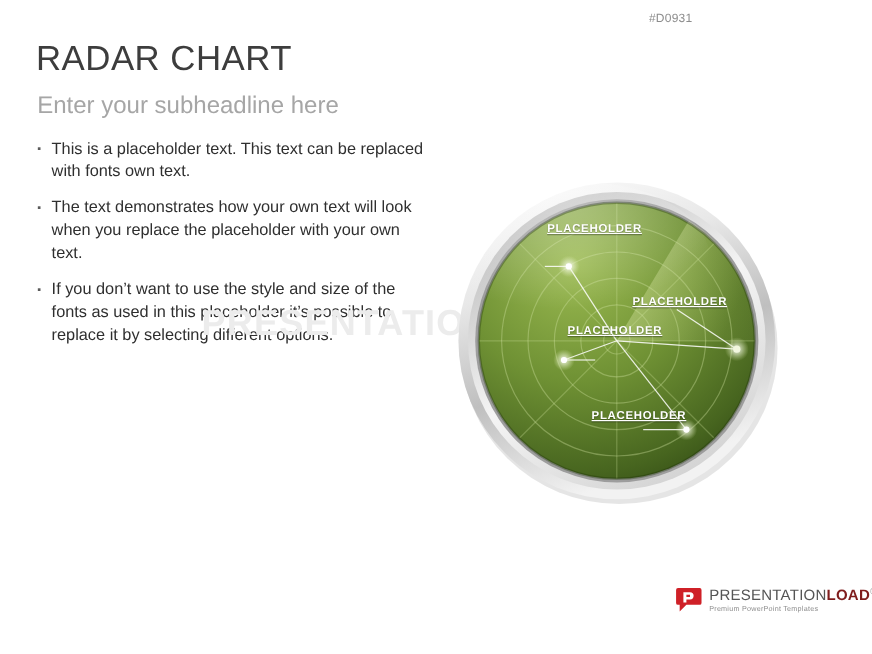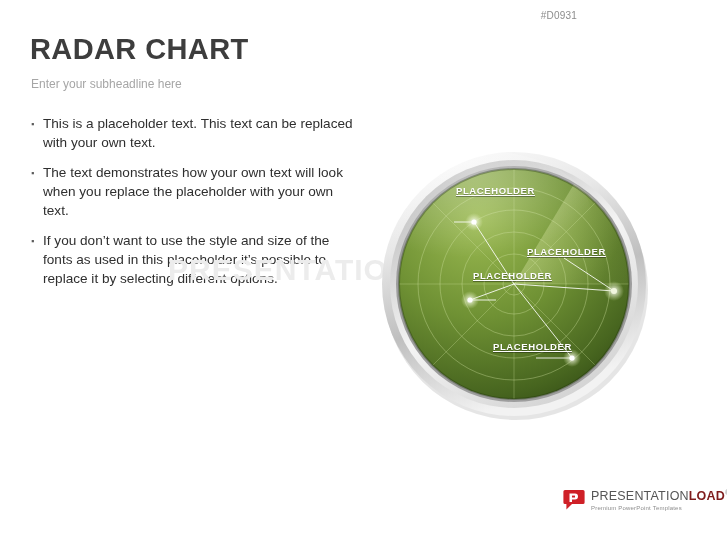--- a/index.html
+++ b/index.html
@@ -33,27 +33,27 @@
   }
 
   
   .title {
     position: absolute;
     left: 30px;
     top: 33px;
     font-size: 29px;
     color: #3d3d3d;
     letter-spacing: 0.4px;
-    font-weight: bold;
+    font-weight: normal;
   }
   .subtitle {
     position: absolute;
     left: 31px;
     top: 77px;
-    font-size: 12px;
+    font-size: 20px;
     color: #a6a6a6;
     font-weight: normal;
   }
 
   
   .bullets {
     position: absolute;
     left: 31px;
     top: 114px;
     width: 330px;
@@ -161,21 +161,21 @@
 <div id="slide">
 
   <div class="doc-code">#D0931</div>
 
   <div class="title">RADAR CHART</div>
   <div class="subtitle">Enter your subheadline here</div>
 
   <div class="bullets">
     <div class="bullet-row">
       <span class="bullet-marker">▪</span>
-      <span class="bullet-text">This is a placeholder text. This text can be replaced with your own text.</span>
+      <span class="bullet-text">This is a placeholder text. This text can be replaced with fonts own text.</span>
     </div>
     <div class="bullet-row">
       <span class="bullet-marker">▪</span>
       <span class="bullet-text">The text demonstrates how your own text will look when you replace the placeholder with your own text.</span>
     </div>
     <div class="bullet-row">
       <span class="bullet-marker">▪</span>
       <span class="bullet-text">If you don’t want to use the style and size of the fonts as used in this placeholder it’s possible to replace it by selecting different options.</span>
     </div>
   </div>

